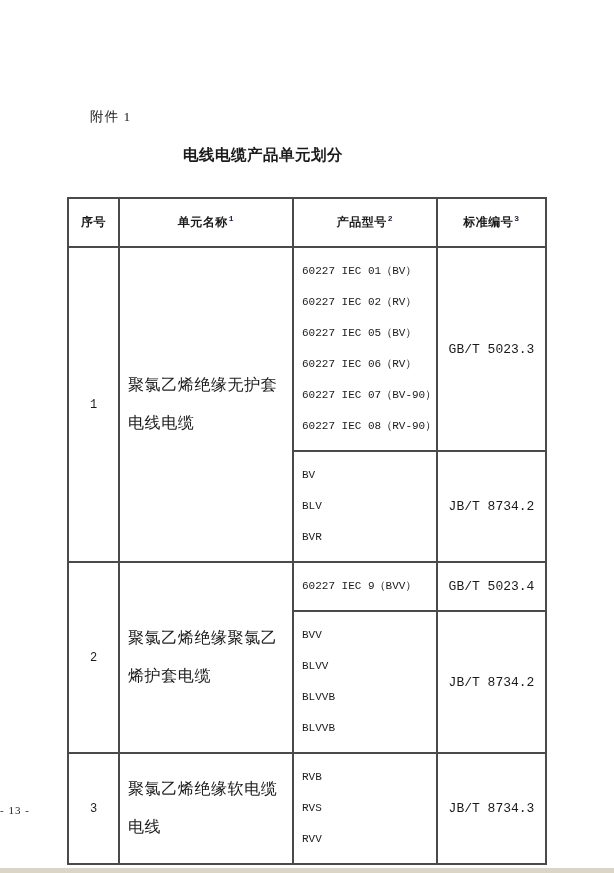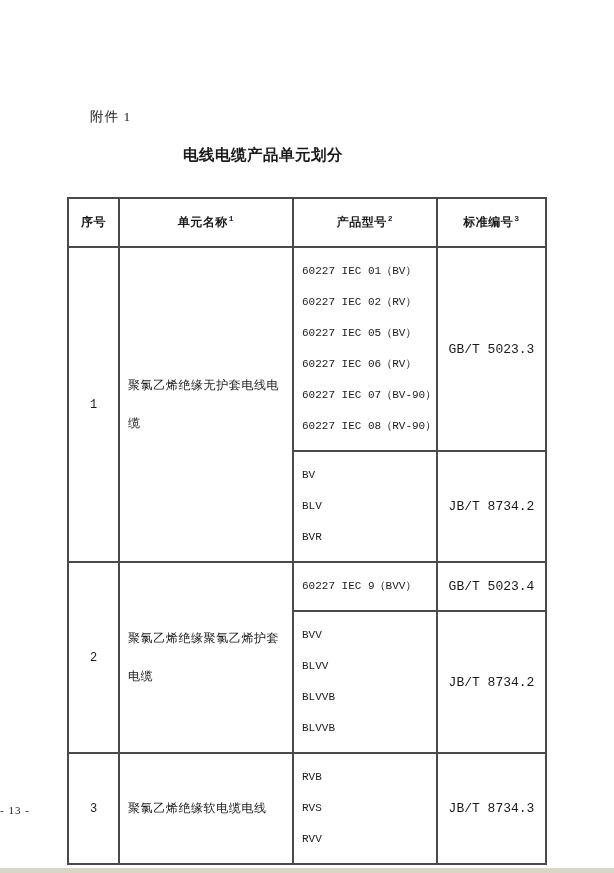--- a/index.html
+++ b/index.html
@@ -63,21 +63,21 @@
     margin-left: 1px;
   }
   td.serial-cell {
     text-align: center;
     font-size: 12px;
   }
   td.unit-name-cell {
     padding: 0 6px;
     line-height: 38px;
     letter-spacing: 0.6px;
-    font-size: 12px;
+    font-size: 16px;
   }
   td.models-cell {
     padding-left: 7px;
   }
   td.models-cell .model-line {
     line-height: 31px;
     white-space: nowrap;
     font-size: 11px;
   }
   td.standard-cell {

